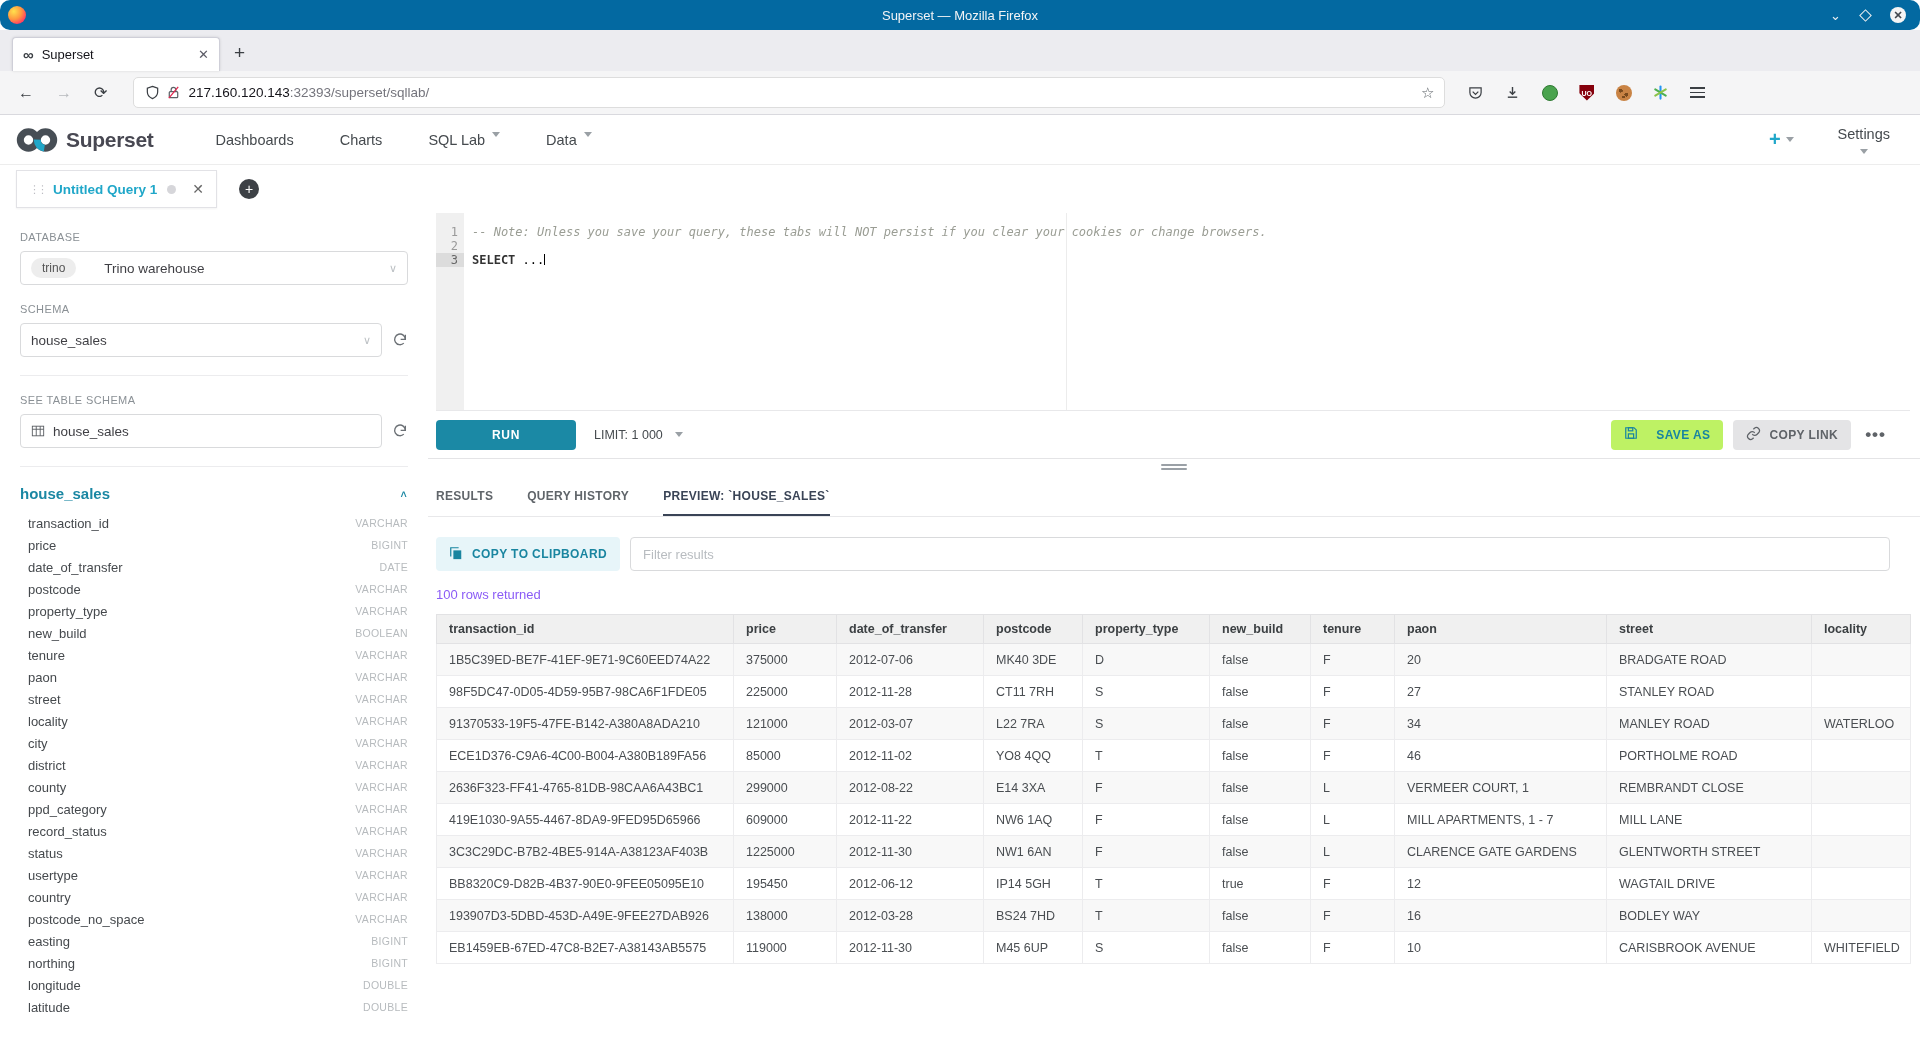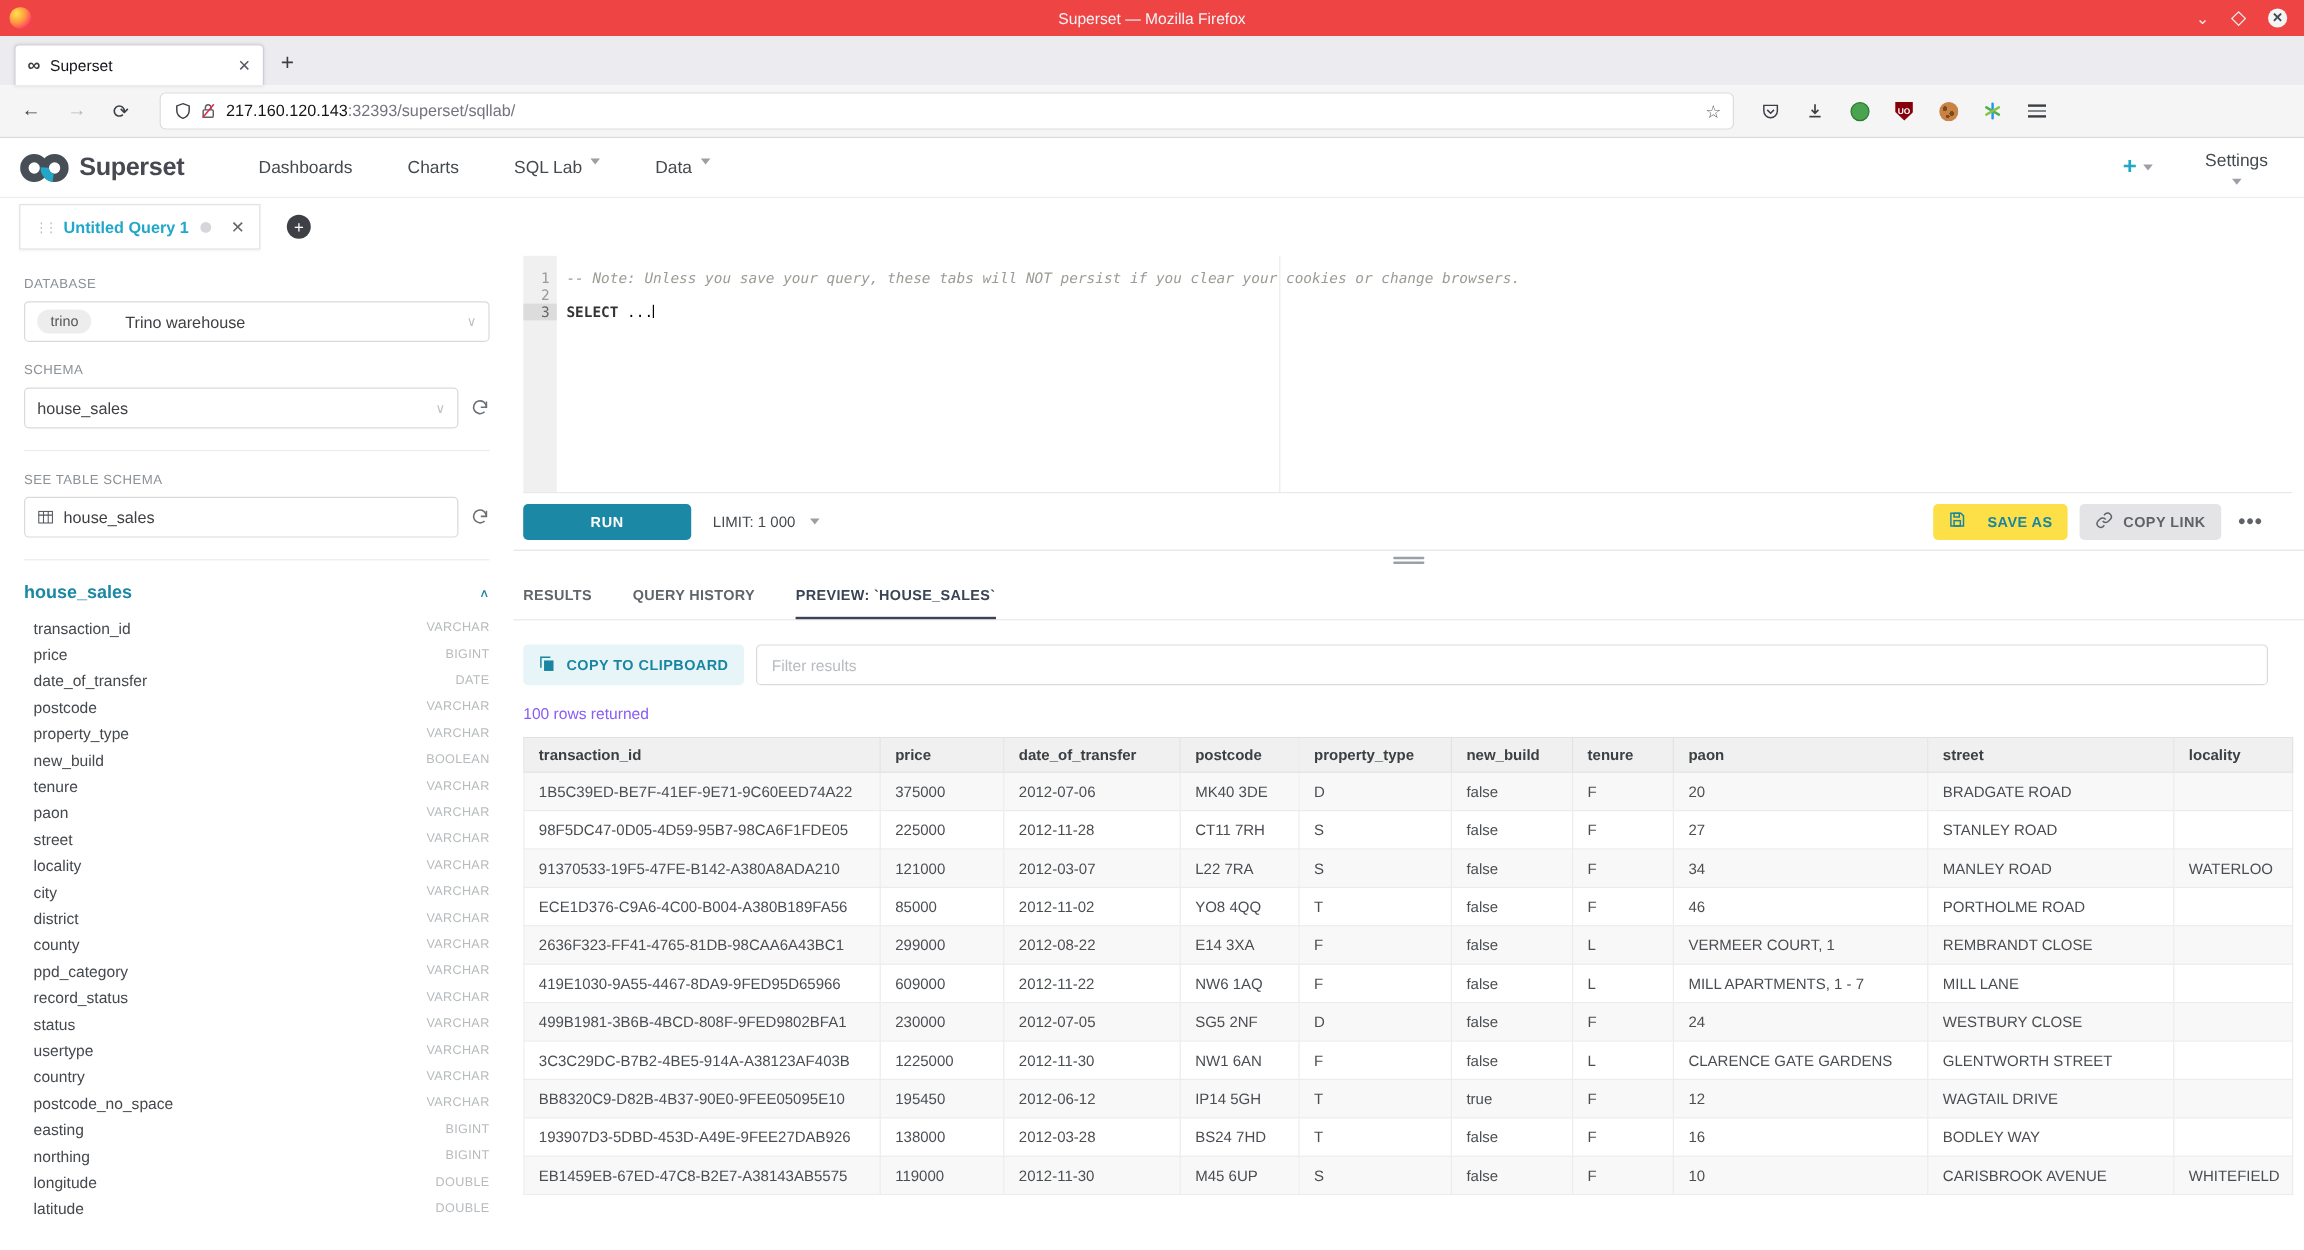--- a/index.html
+++ b/index.html
@@ -1,20 +1,20 @@
 <!DOCTYPE html>
 <html><head>
 <meta charset="utf-8">
 <style>
   * { margin:0; padding:0; box-sizing:border-box; }
   html,body { width:1920px; height:1042px; overflow:hidden; background:#fff;
     font-family:"Liberation Sans", sans-serif; }
 
   
-  .titlebar { height:30px; background:#ef4444; display:flex; align-items:center; position:relative; }
+  .titlebar { height:30px; background:#0369a1; display:flex; align-items:center; position:relative;border-radius:10px; }
   .ff-logo { width:18px; height:18px; border-radius:50%; margin-left:8px;
     background:radial-gradient(circle at 32% 30%, #ffe14d, #ff9640 45%, #ff3f63 75%, #b5007f); }
   .win-title { position:absolute; left:0; right:0; text-align:center; color:#f3f4f6; font-size:13px; }
   .win-controls { margin-left:auto; display:flex; align-items:center; gap:20px; padding-right:14px; z-index:2; }
   .wc { color:#eceff1; font-size:13px; line-height:1; cursor:default; }
   .wc-max { width:9px; height:9px; border:1.4px solid #eceff1; transform:rotate(45deg); }
   .wc-close { width:16px; height:16px; background:#f5f5f5; border-radius:50%; color:#43484e;
     display:flex; align-items:center; justify-content:center; font-size:11px; font-weight:bold; }
 
   .tabstrip { height:41px; background:#ececf0; display:flex; align-items:flex-end; }
@@ -105,21 +105,21 @@
   .cm-cursor { display:inline-block; width:1px; height:11px; background:#000; vertical-align:-1px; }
   .print-margin { position:absolute; left:630px; top:0; bottom:0; width:1px; background:#ececec; }
 
   .ed-toolbar { height:48px; display:flex; align-items:center; padding:0 30px 0 8px; border-bottom:1px solid #e4e4e6; }
   .run-btn { width:140px; height:30px; background:#1b89a5; border:none; border-radius:4px; color:#fff;
     font-size:12px; font-weight:bold; letter-spacing:.6px; font-family:inherit; }
   .limit { margin-left:18px; font-size:12.5px; color:#454a4e; display:flex; align-items:center; gap:12px; }
   .tb-right { margin-left:auto; display:flex; align-items:center; gap:10px; }
   .btn-light { height:30px; border:none; border-radius:4px; padding:0 13px; display:flex; align-items:center; gap:8px;
     font-size:12px; font-weight:bold; letter-spacing:.4px; font-family:inherit; }
-  .btn-save { background:#fde047; color:#1985a0;gap:18px; }
+  .btn-save { background:#bef264; color:#1985a0;gap:18px; }
   .btn-copylink { background:#e4e4e6; color:#5f6368; }
   .btn-more { background:none; border:none; color:#5f6368; font-size:17px; font-weight:bold; letter-spacing:1px; padding:0 4px; font-family:inherit; }
 
   .gripper-row { height:16px; display:flex; align-items:center; justify-content:center; }
   .gripper { display:flex; flex-direction:column; gap:2px; }
   .gripper i { width:26px; height:2px; background:#9aa0a6; border-radius:1px; }
 
   
   .rtabs { height:42px; display:flex; align-items:flex-end; padding-left:8px; border-bottom:1px solid #e8e8ea; }
   .rtab { font-size:12px; font-weight:bold; letter-spacing:.3px; color:#60656a; padding:12px 0 13px; margin-right:34px; }
@@ -618,32 +618,20 @@
               <td>2012-11-22</td>
               <td>NW6 1AQ</td>
               <td>F</td>
               <td>false</td>
               <td>L</td>
               <td>MILL APARTMENTS, 1 - 7</td>
               <td>MILL LANE</td>
               <td></td>
             </tr>
 
-            <tr>
-              <td>499B1981-3B6B-4BCD-808F-9FED9802BFA1</td>
-              <td>230000</td>
-              <td>2012-07-05</td>
-              <td>SG5 2NF</td>
-              <td>D</td>
-              <td>false</td>
-              <td>F</td>
-              <td>24</td>
-              <td>WESTBURY CLOSE</td>
-              <td></td>
-            </tr>
 
             <tr>
               <td>3C3C29DC-B7B2-4BE5-914A-A38123AF403B</td>
               <td>1225000</td>
               <td>2012-11-30</td>
               <td>NW1 6AN</td>
               <td>F</td>
               <td>false</td>
               <td>L</td>
               <td>CLARENCE GATE GARDENS</td>

